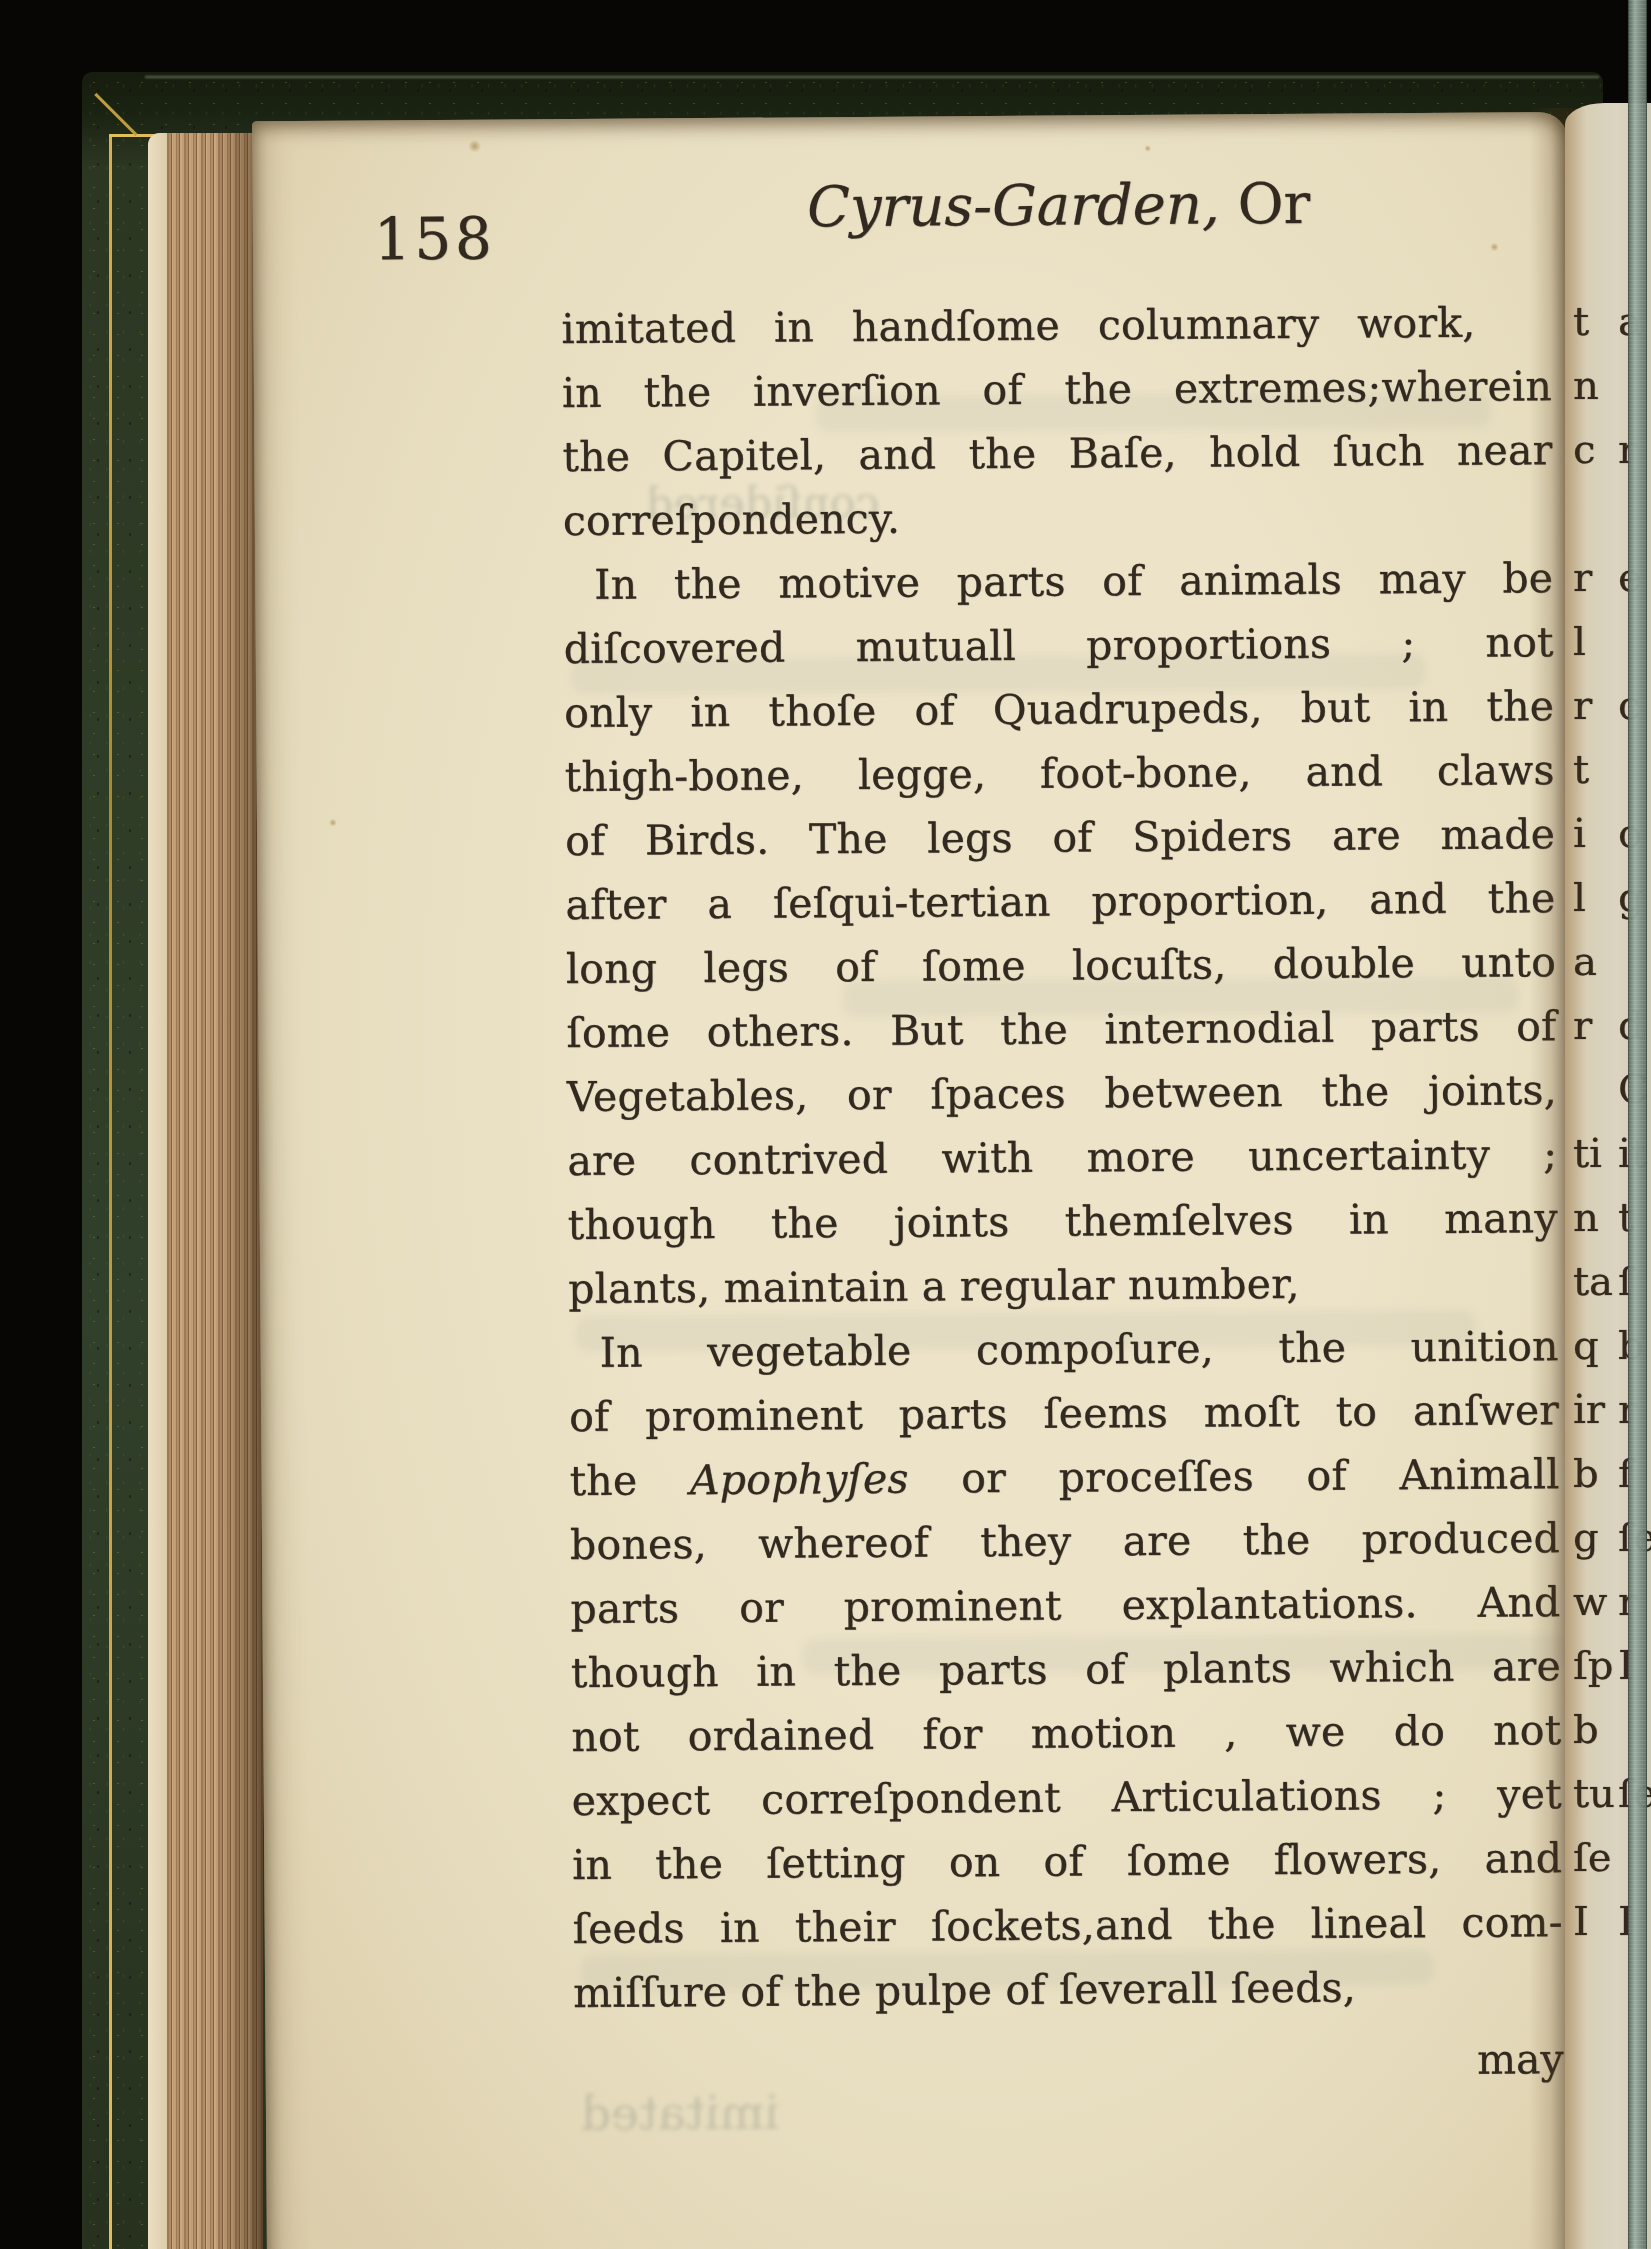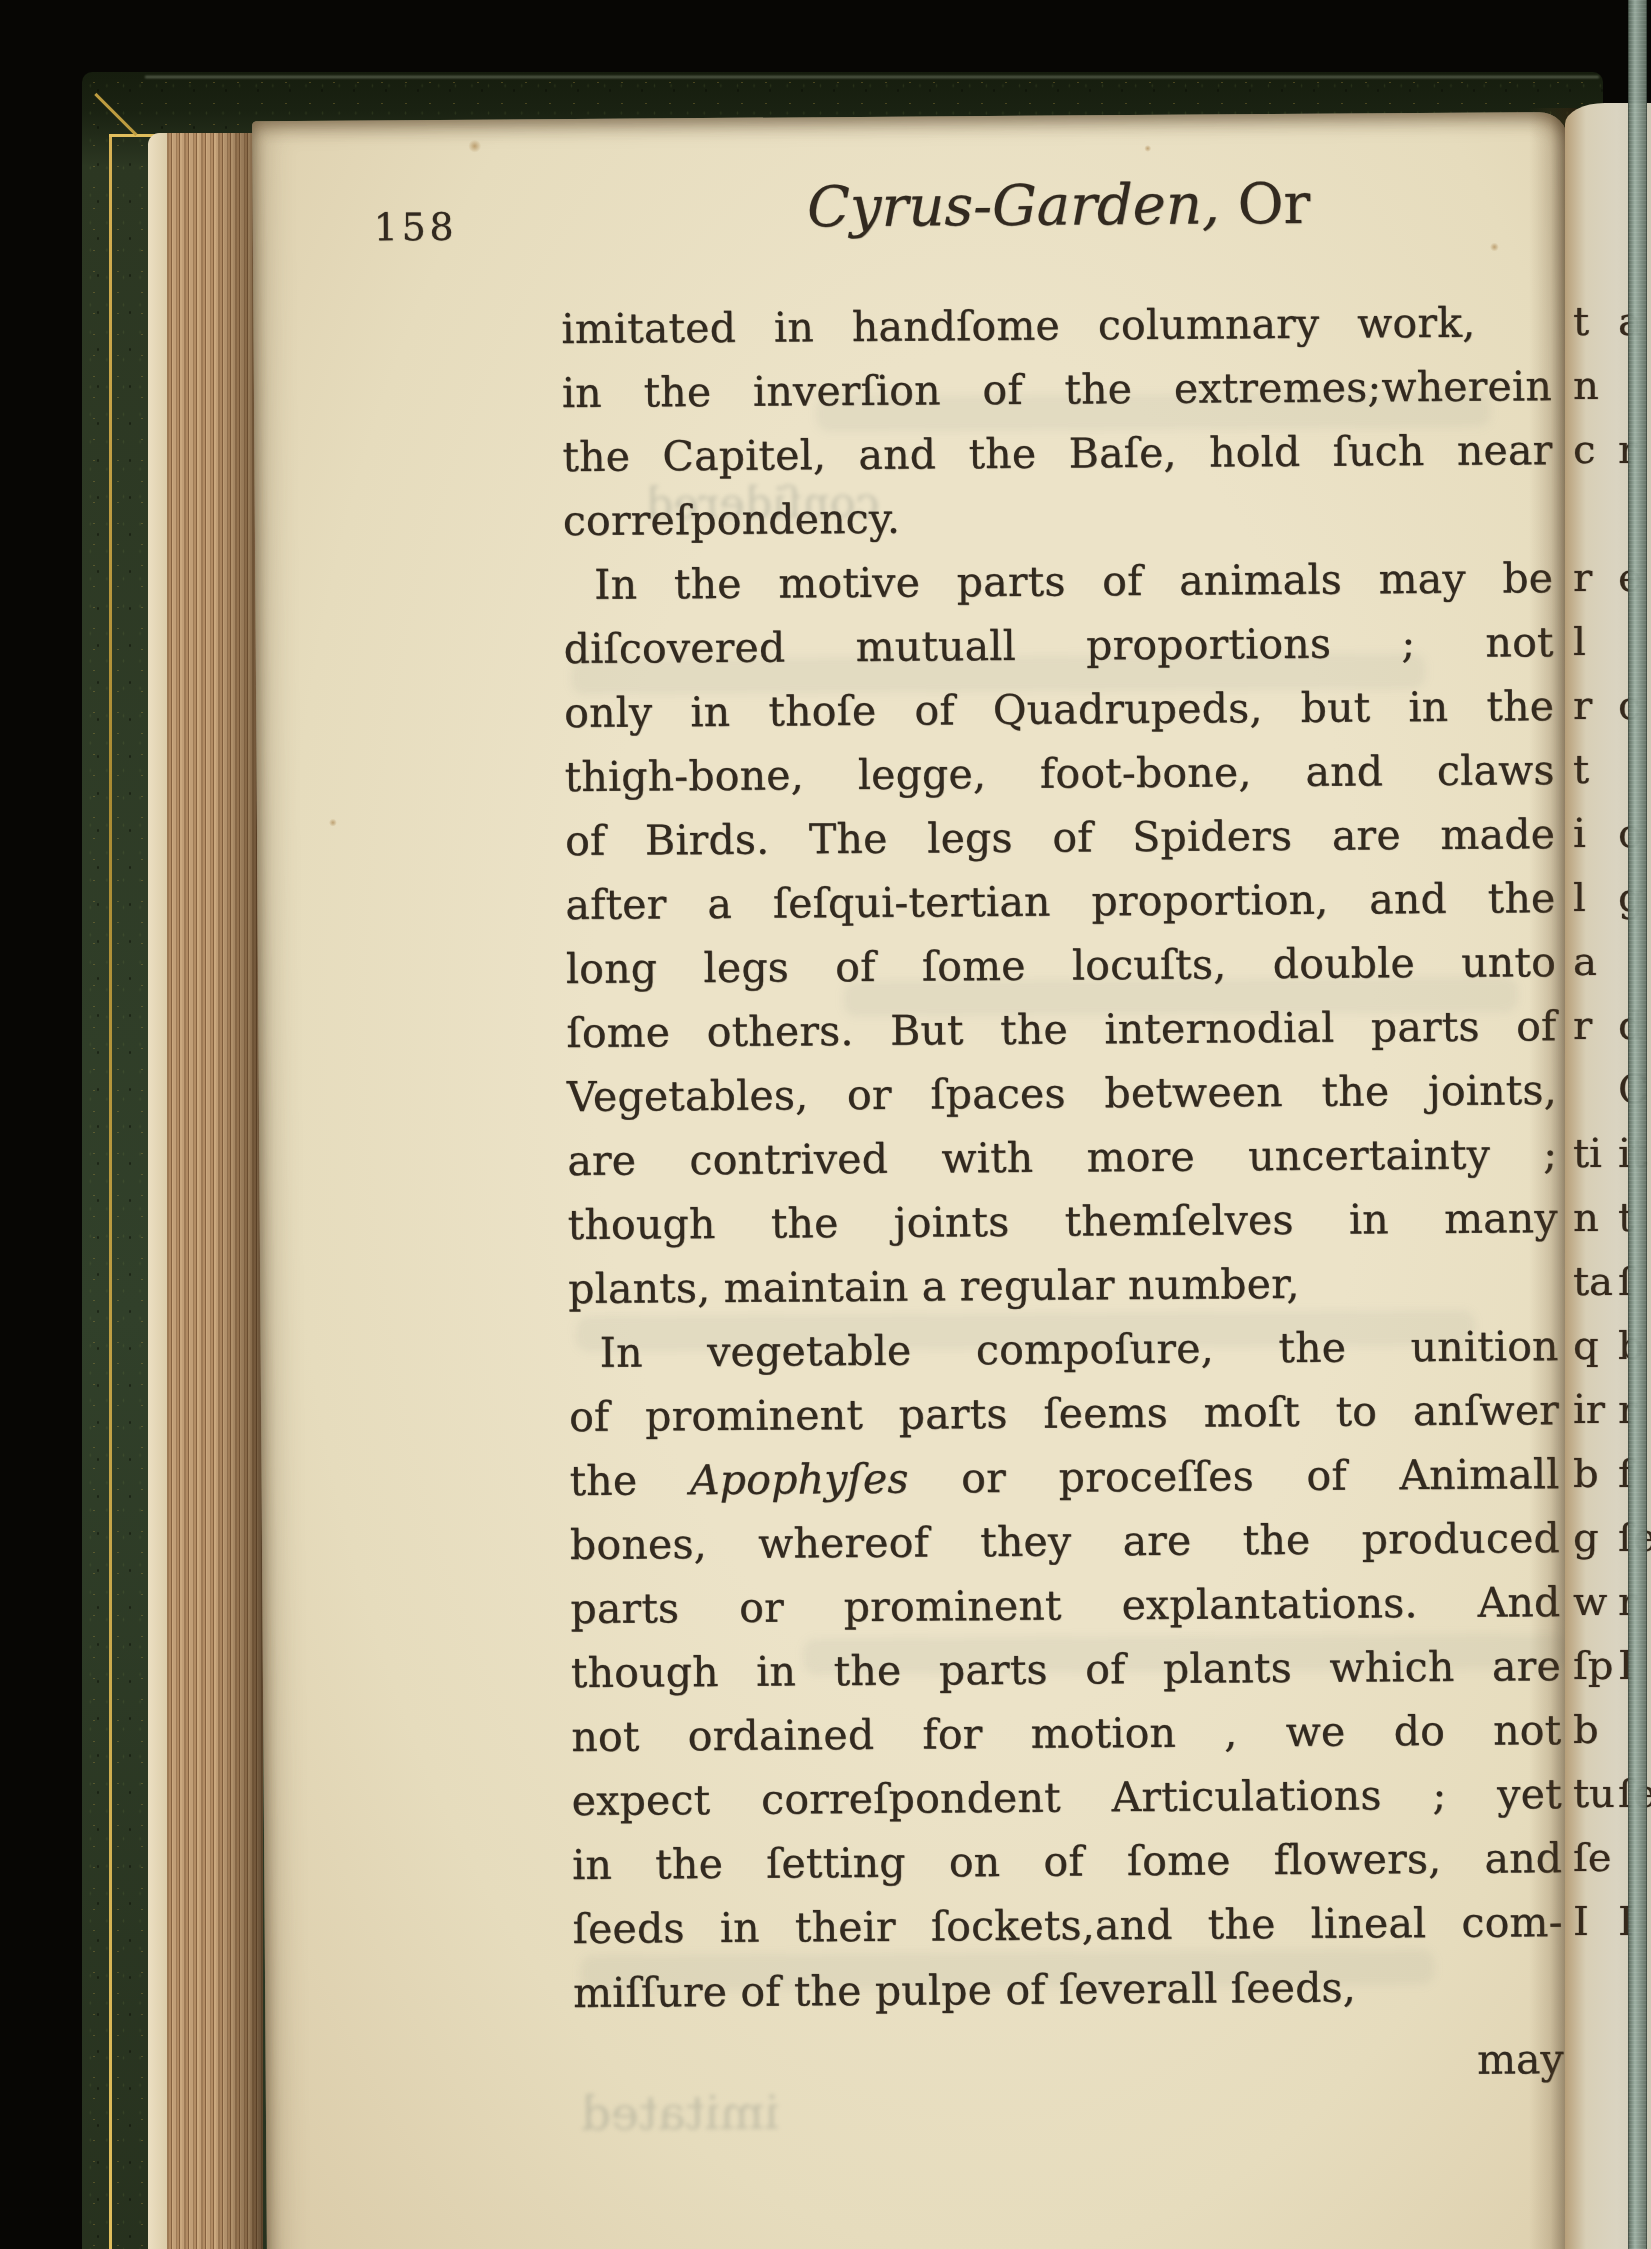--- a/index.html
+++ b/index.html
@@ -50,21 +50,21 @@
     background:radial-gradient(ellipse at 55% 42%, #ece3c8 38%, #e6dcbd 68%, #d9c9a6 100%);
     box-shadow:
       inset 0 7.2px 15.3px rgba(70,50,25,.38),
       inset 0 -5.4px 12.6px rgba(70,50,25,.28),
       inset 13.5px 0 29px rgba(90,65,35,.26),
       inset -9px 0 21.6px rgba(90,65,35,.22);
     border-radius:4.5px 29px 7.2px 4.5px;
     color:#322a20; z-index:3;
   }
   .page-number {
-    position:absolute; left:121px; top:85px; font-size:38px; letter-spacing:3.6px;
+    position:absolute; left:121px; top:85px; font-size:58px; letter-spacing:3.6px;
     text-shadow:0.4px 0.4px 0.9px rgba(42,33,22,.55);
     -webkit-text-stroke:0.5px rgba(46,37,26,.3); z-index:3;
   }
   .running-header {
     position:absolute; left:310px; top:57px; width:992px; text-align:center;
     font-size:56px; text-shadow:0.4px 0.4px 0.9px rgba(42,33,22,.5);
     -webkit-text-stroke:0.4px rgba(46,37,26,.3); z-index:3;
   }
   .running-header .it { font-style:italic; }
   .running-header .rm { font-style:normal; }

